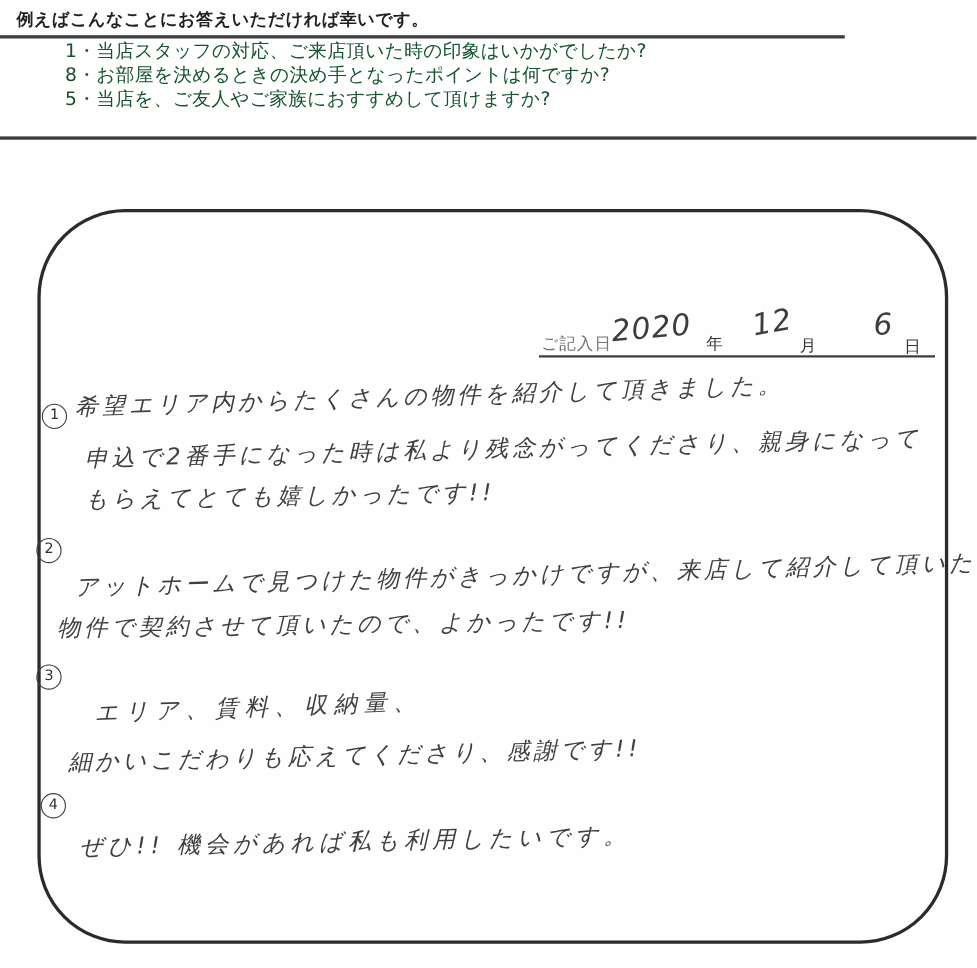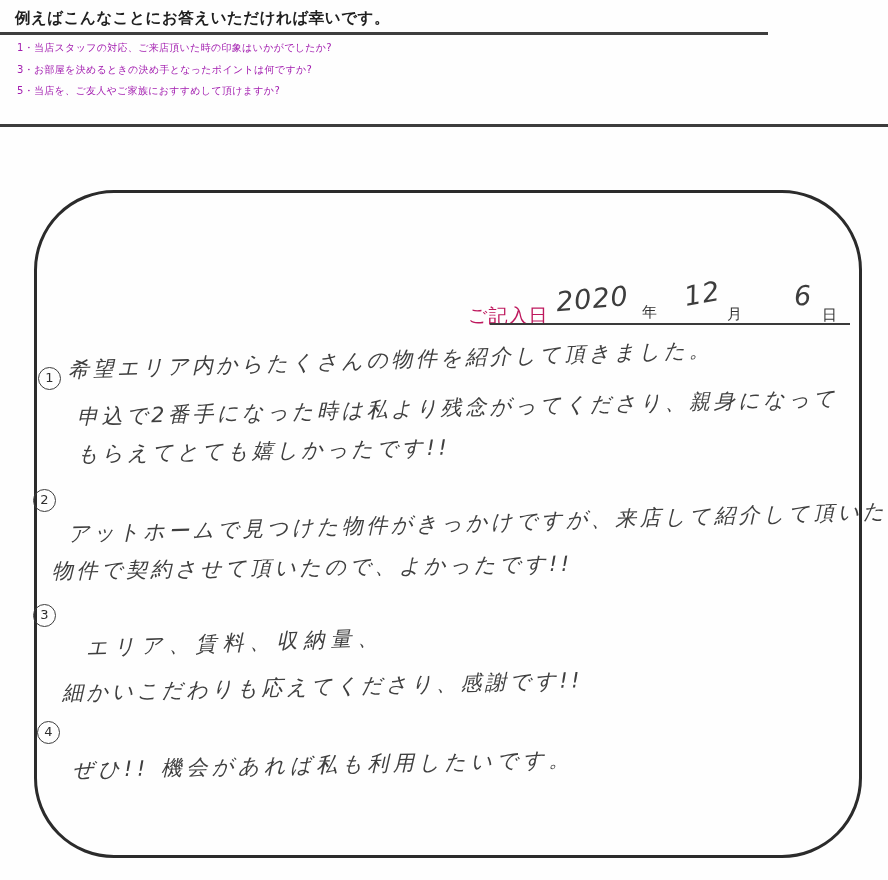--- a/index.html
+++ b/index.html
@@ -31,25 +31,26 @@
     font-weight: bold;
     letter-spacing: 0.5px;
     color: #1f1f1f;
   }
   .questions {
     position: absolute;
     left: 17px; top: 37px;
     width: 860px;
   }
   .question-line {
-    font-size: 10px;
+    font-size: 17px;
     line-height: 21.5px;
     letter-spacing: 0.3px;
-    color: #a21caf;
+    color: #14532d;
     white-space: nowrap;
+    margin-left: 42px;
   }
   .header-separator {
     position: absolute;
     left: 0; top: 124px;
     width: 888px;
     height: 3px;
     background: #3c3c3c;
   }
 
   
@@ -59,24 +60,24 @@
     width: 828px; height: 668px;
     border: 3px solid #2b2b2b;
     border-radius: 80px;
     box-sizing: border-box;
     background: #fefefe;
   }
 
   
   .date-label {
     position: absolute;
-    left: 468px; top: 303px;
-    font-size: 19px;
+    left: 492px; top: 303px;
+    font-size: 15px;
     letter-spacing: 1px;
-    color: #be185d;
+    color: #737373;
     white-space: nowrap;
   }
   .date-suffix {
     position: absolute;
     font-size: 15px;
     color: #333;
   }
   .suffix-year  { left: 642px; top: 303px; }
   .suffix-month { left: 727px; top: 305px; }
   .suffix-day   { left: 822px; top: 306px; }
@@ -139,21 +140,21 @@
 <body>
 
 <div class="page">
 
   <div class="title-row">
     <span class="title-text">例えばこんなことにお答えいただければ幸いです。</span>
   </div>
 
   <div class="questions">
     <div class="question-line">1・当店スタッフの対応、ご来店頂いた時の印象はいかがでしたか?</div>
-    <div class="question-line">3・お部屋を決めるときの決め手となったポイントは何ですか?</div>
+    <div class="question-line">8・お部屋を決めるときの決め手となったポイントは何ですか?</div>
     <div class="question-line">5・当店を、ご友人やご家族におすすめして頂けますか?</div>
   </div>
 
   <div class="header-separator"></div>
 
   <div class="survey-box"></div>
 
   <span class="date-label">ご記入日</span>
   <span class="hand-date hand-year">2020</span>
   <span class="date-suffix suffix-year">年</span>

